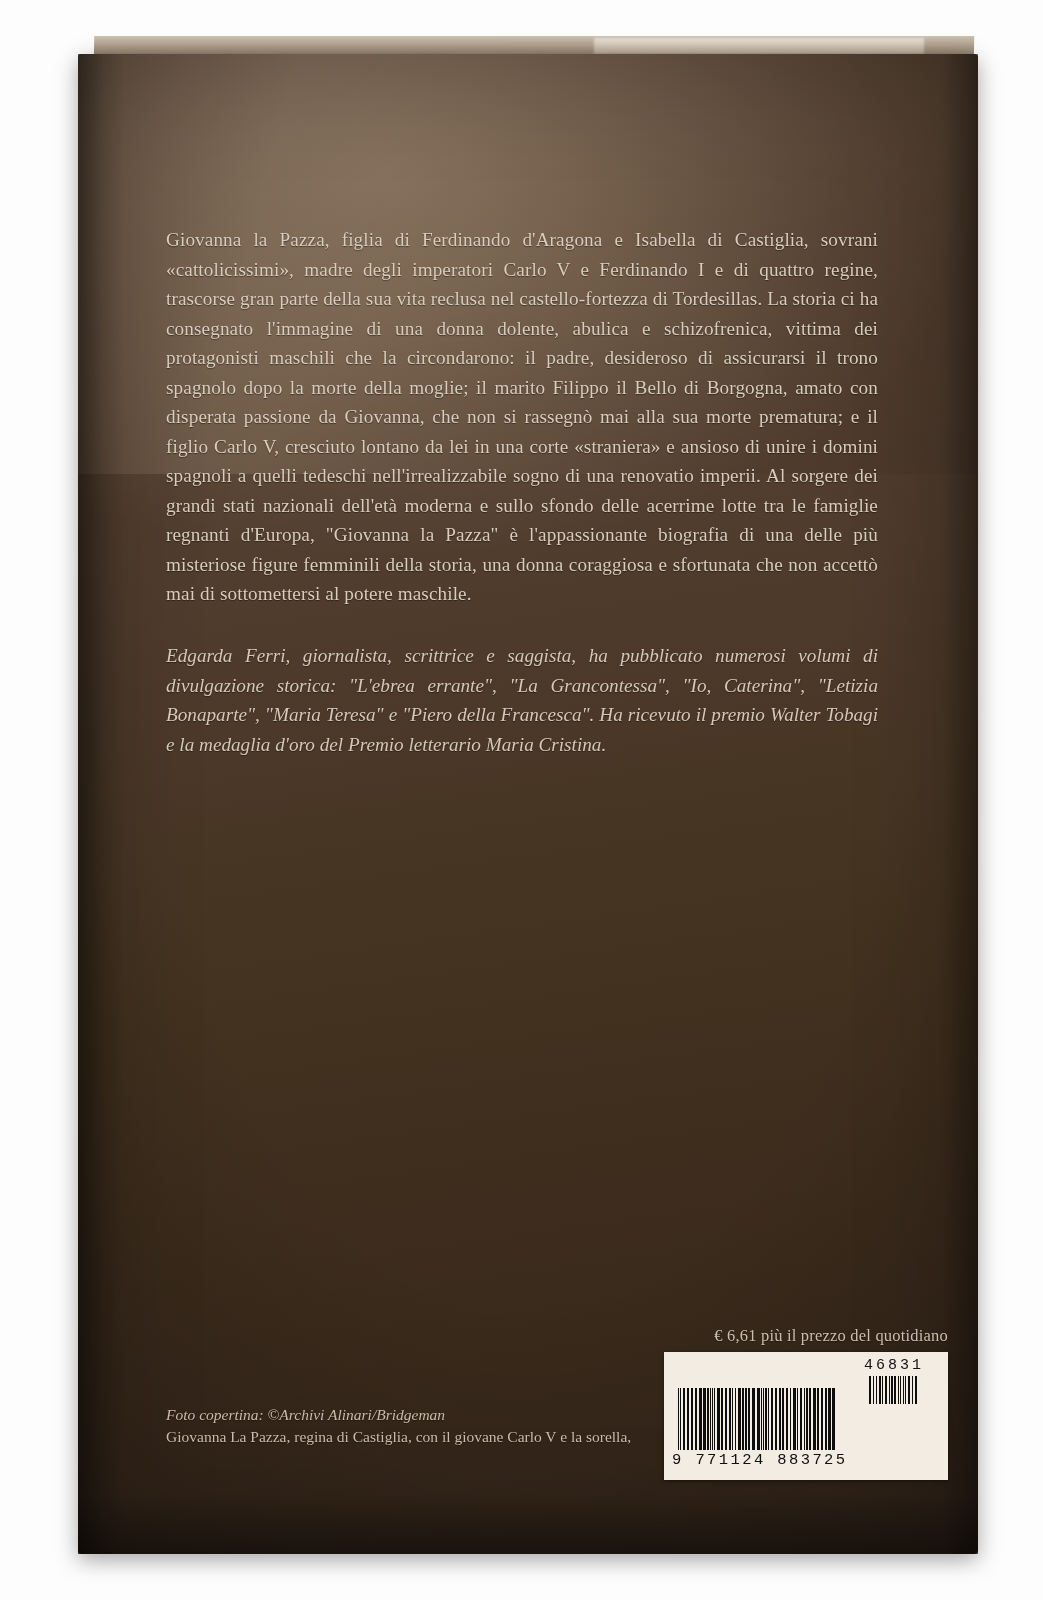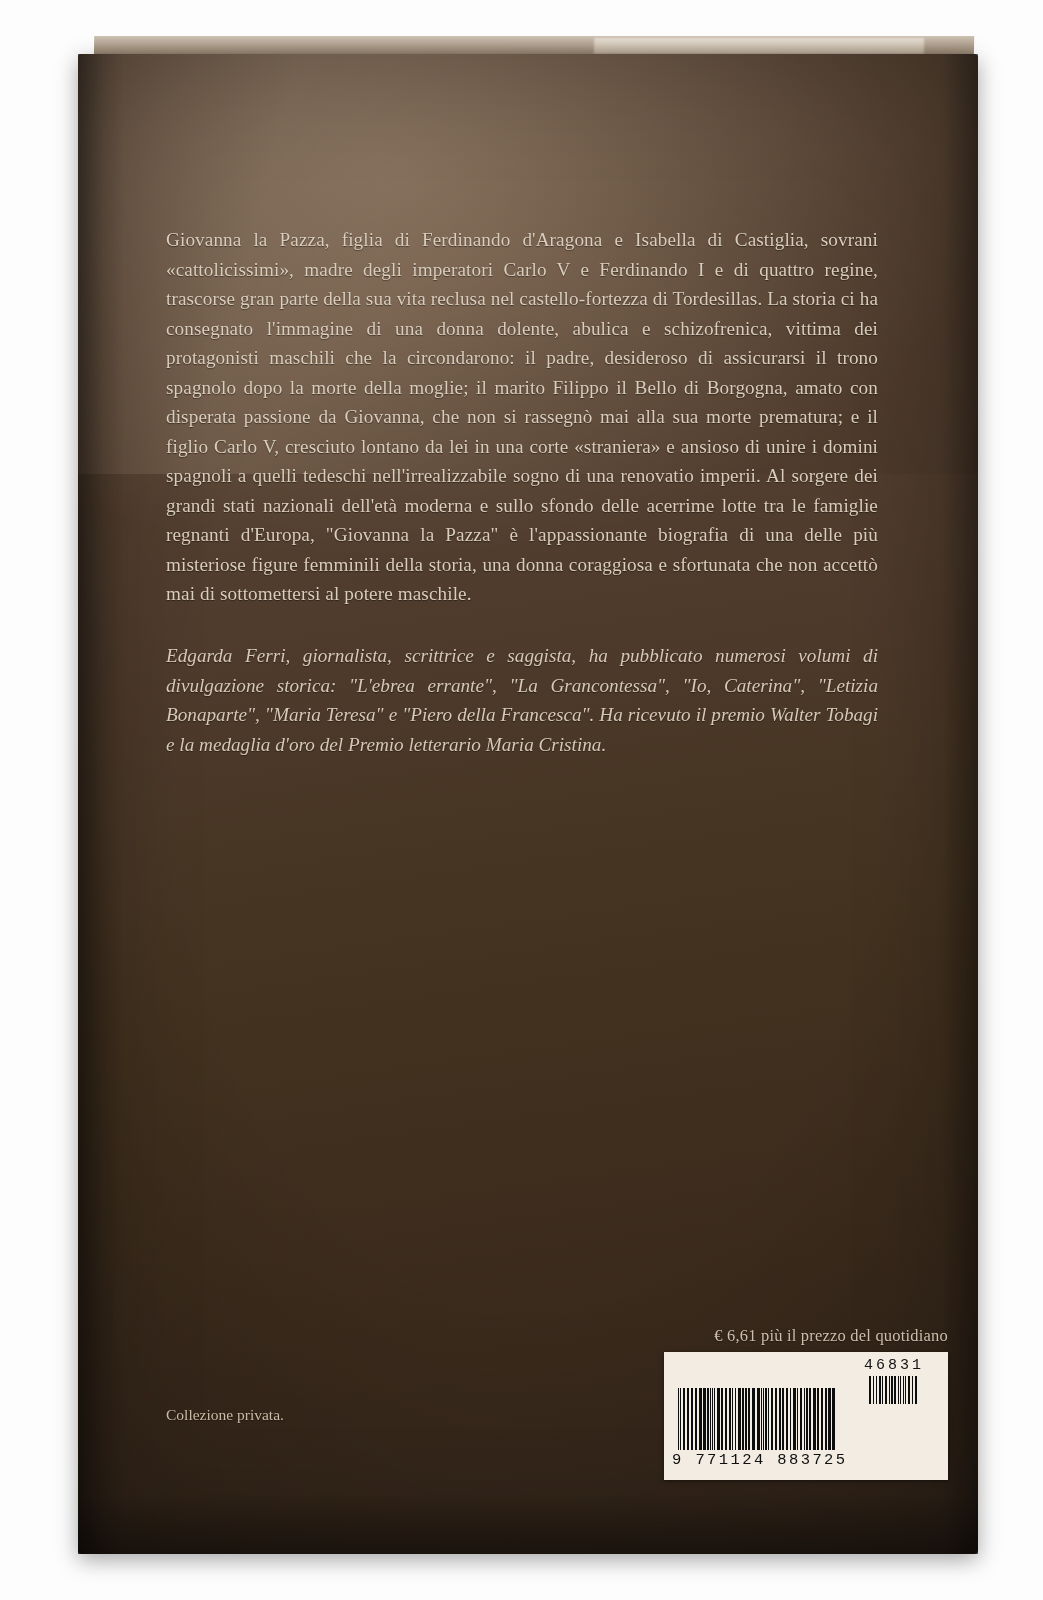--- a/index.html
+++ b/index.html
@@ -375,17 +375,18 @@
           <i style="width:1px;background:transparent"></i>
           <i style="width:3px"></i>
           <i style="width:1px;background:transparent"></i>
           <i style="width:3px"></i>
           <i style="width:2px;background:transparent"></i>
         </div>
       <div class="ean-digits">9 771124 883725</div>
     </div>
 
     <div class="credit">
-      <div>Collezione privata.</div>
+      <div class="lead">Foto copertina: ©Archivi Alinari/Bridgeman</div>
+      <div>Giovanna La Pazza, regina di Castiglia, con il giovane Carlo V e la sorella,</div>
     </div>
 
   </div>
 </div>
 
 </body></html>

